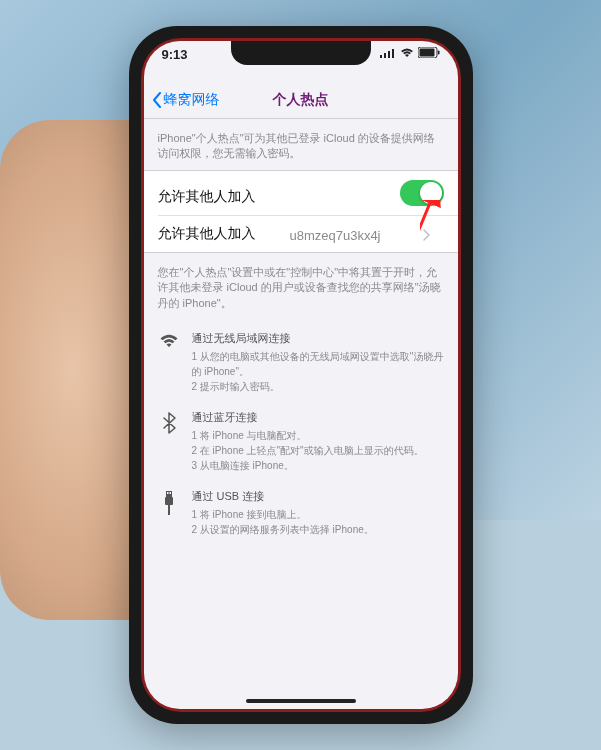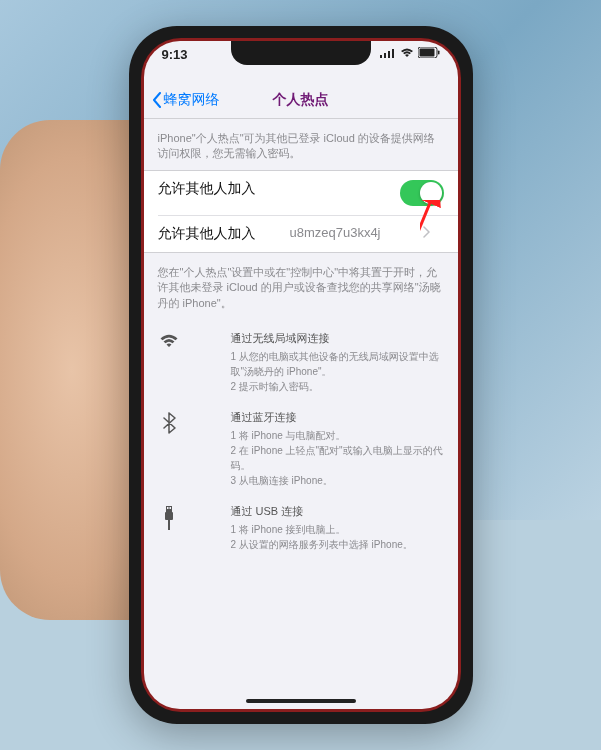--- a/index.html
+++ b/index.html
@@ -115,21 +115,21 @@
     padding: 12px 14px 8px;
     line-height: 1.4;
   }
   .cell-group {
     background: #fff;
     border-top: 0.5px solid #d0d0d4;
     border-bottom: 0.5px solid #d0d0d4;
   }
   .cell {
     display: flex;
-    align-items: flex-start;
+    align-items: flex-end;
     justify-content: space-between;
     padding: 9px 14px;
     font-size: 14px;
     color: #111;
   }
   .cell + .cell { border-top: 0.5px solid #e0e0e4; margin-left: 14px; padding-left: 0; }
   .cell + .cell .cell-right { margin-right: 14px; }
   .cell + .cell .cell-label-wrap { flex: 1; }
   .cell-label { color: #111; }
   .cell-right {
@@ -165,21 +165,21 @@
     padding: 12px 14px 4px;
     gap: 12px;
   }
   .info-icon {
     width: 22px;
     flex-shrink: 0;
     display: flex;
     justify-content: center;
     padding-top: 2px;
   }
-  .info-text { flex: 1; margin-left: 39px; }
+  .info-text { flex: 1; }
   .info-title {
     font-size: 11px;
     color: #555;
     margin-bottom: 3px;
   }
   .info-step {
     font-size: 10px;
     color: #8a8a8e;
     line-height: 1.5;
   }

